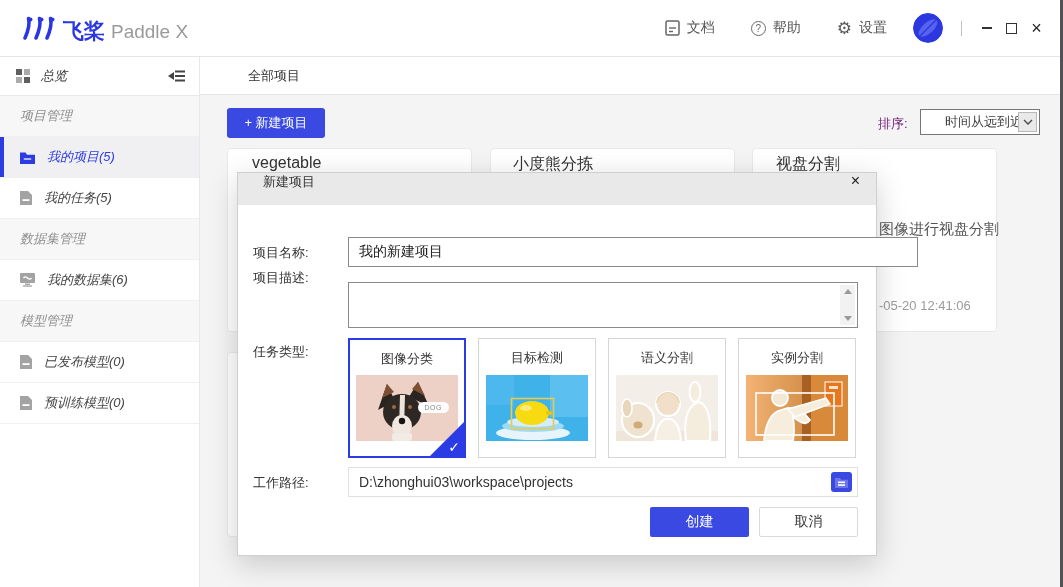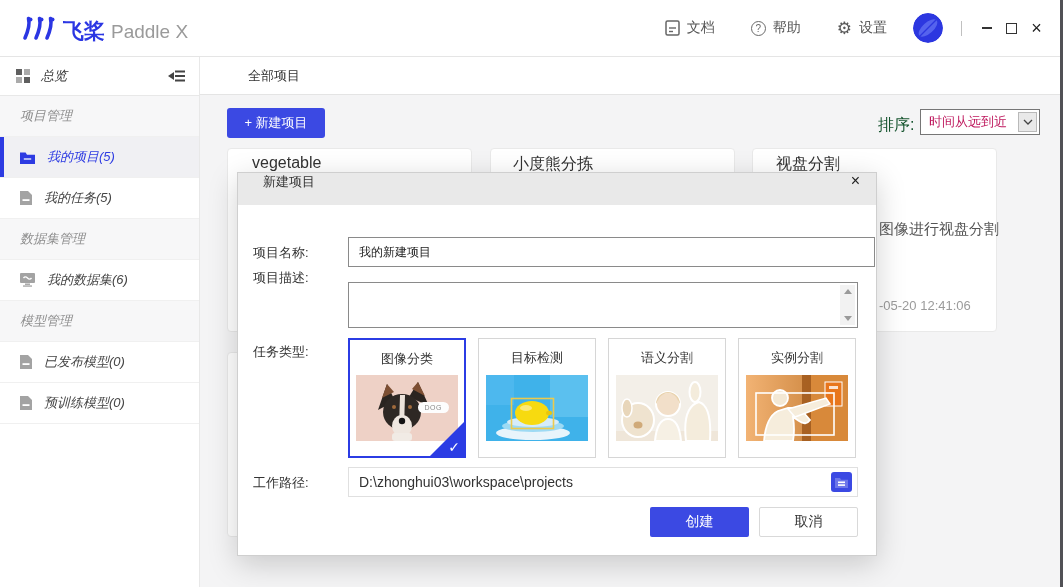--- a/index.html
+++ b/index.html
@@ -31,36 +31,36 @@
   .side-section{background:#f7f7f8;color:#8d8d8d;}
   .side-item{color:#444;}
   .side-item .s-icon{margin-right:12px;display:flex;align-items:center;}
   .side-item.active{background:#f0f0f3;color:#2d3be2;}
   .side-item.active::before{content:"";position:absolute;left:0;top:0;bottom:0;width:4px;background:#2d3be2;}
 
   
   .main{position:absolute;left:200px;top:57px;right:0;bottom:0;background:#f4f4f5;z-index:1;}
   .page-titlebar{position:absolute;left:0;top:0;right:0;height:38px;background:#fff;border-bottom:1px solid #e4e4e4;display:flex;align-items:center;padding-left:48px;box-sizing:border-box;color:#333;}
   .btn-new{position:absolute;left:27px;top:51px;width:98px;height:30px;background:#3b49e3;color:#fff;border:none;border-radius:3px;font-size:13px;font-family:inherit;cursor:pointer;}
-  .sort-label{position:absolute;left:678px;top:58px;color:#14532d;font-size:16px;}
-  .select{position:absolute;left:720px;top:52px;width:120px;height:26px;background:#fff;border:1px solid #767676;box-sizing:border-box;display:flex;align-items:center;padding-left:8px;font-size:13px;color:#be185d;}
+  .sort-label{position:absolute;left:678px;top:58px;color:#701a75;font-size:13px;}
+  .select{position:absolute;left:720px;top:52px;width:120px;height:26px;background:#fff;border:1px solid #767676;box-sizing:border-box;display:flex;align-items:center;padding-left:24px;font-size:13px;color:#404040;}
   .select-btn{position:absolute;right:2px;top:2px;bottom:2px;width:19px;background:#e9e9e9;border:1px solid #b9b9b9;display:flex;align-items:center;justify-content:center;box-sizing:border-box;}
 
   .bg-card{position:absolute;width:245px;background:#fff;border:1px solid #e9e9e9;border-radius:4px;box-sizing:border-box;}
   .card-title{position:absolute;left:24px;top:5px;font-size:16px;color:#333;}
   .card-desc{position:absolute;left:126px;top:71px;font-size:15px;color:#555;white-space:nowrap;}
   .card-time{position:absolute;left:126px;top:149px;font-size:13px;color:#9b9b9b;white-space:nowrap;}
 
   
   .modal{position:absolute;left:237px;top:172px;width:640px;height:384px;background:#fff;border:1px solid #cfcfcf;box-shadow:0 8px 28px rgba(0,0,0,.18);box-sizing:border-box;z-index:30;}
   .modal-header{height:32px;background:#e9e9e9;display:flex;justify-content:space-between;padding:0 16px 0 25px;font-size:13px;color:#333;}
   .modal-close{font-size:16px;color:#222;line-height:1;cursor:pointer;}
   .m-label{position:absolute;left:15px;font-size:13px;color:#333;}
   .lbl-name{top:71px;} .lbl-desc{top:96px;} .lbl-type{top:170px;} .lbl-path{top:301px;}
-  .inp-name{position:absolute;left:110px;top:64px;width:527px;height:30px;border:1px solid #8a8a8a;box-sizing:border-box;padding:0 10px;font-size:12px;color:#222;font-family:inherit;background:#fff;}
+  .inp-name{position:absolute;left:110px;top:64px;width:570px;height:30px;border:1px solid #8a8a8a;box-sizing:border-box;padding:0 10px;font-size:14px;color:#222;font-family:inherit;background:#fff;}
   .ta-wrap{position:absolute;left:110px;top:109px;width:510px;height:46px;border:1px solid #8a8a8a;box-sizing:border-box;background:#fff;}
   .ta-input{position:absolute;left:0;top:0;right:18px;bottom:0;border:none;resize:none;outline:none;font-family:inherit;font-size:14px;padding:4px 8px;}
   .ta-scroll{position:absolute;top:2px;right:2px;bottom:2px;width:15px;background:#f2f2f2;display:flex;flex-direction:column;justify-content:space-between;align-items:center;padding:4px 0;box-sizing:border-box;}
   .tri-up{width:0;height:0;border-left:4px solid transparent;border-right:4px solid transparent;border-bottom:5px solid #9a9a9a;}
   .tri-down{width:0;height:0;border-left:4px solid transparent;border-right:4px solid transparent;border-top:5px solid #9a9a9a;}
   .type-card{position:absolute;top:165px;width:118px;height:120px;background:#fff;border:1px solid #d6d6d6;box-sizing:border-box;overflow:hidden;cursor:pointer;}
   .tc0{left:110px;border:2px solid #2b3ce4;}
   .tc1{left:240px;} .tc2{left:370px;} .tc3{left:500px;}
   .tc-title{position:absolute;top:10px;left:0;right:0;text-align:center;font-size:13px;color:#333;}
   .tc-img{position:absolute;left:7px;top:36px;width:102px;height:66px;}

